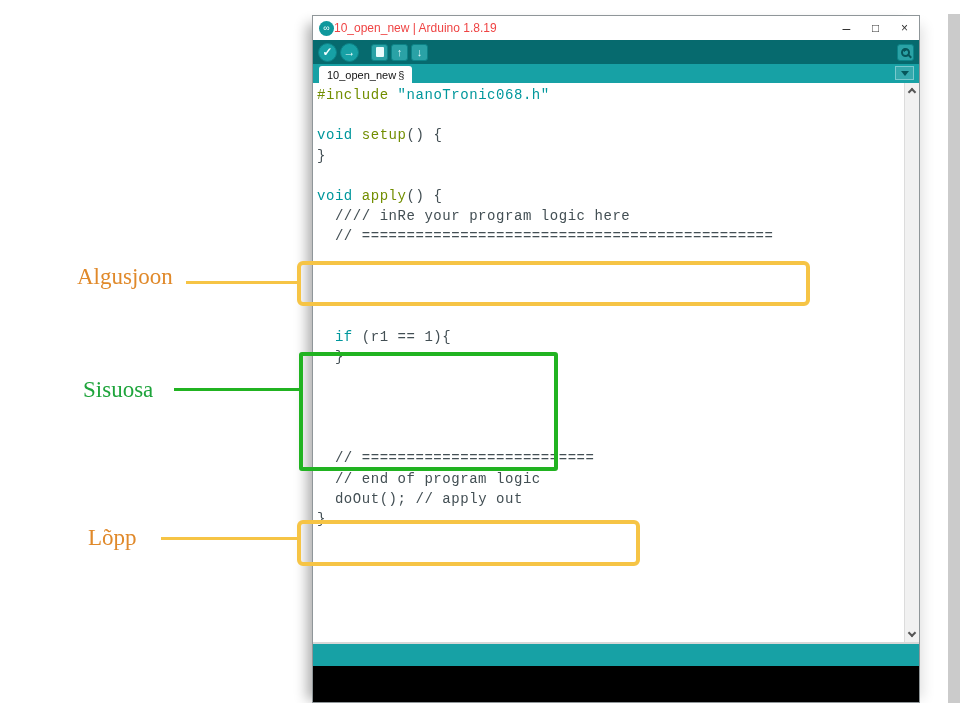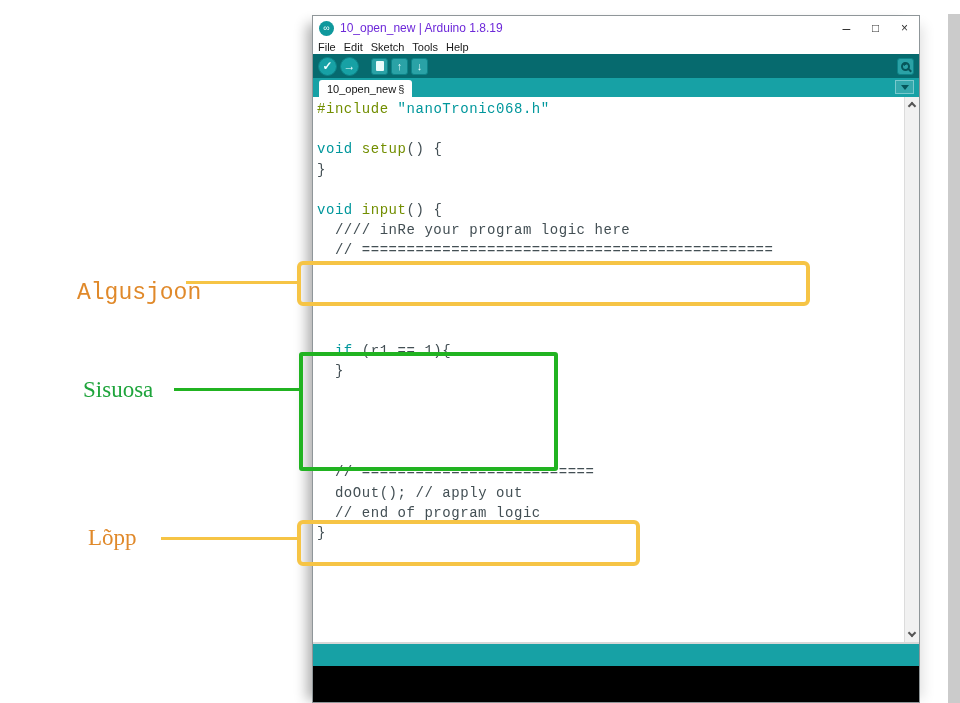--- a/index.html
+++ b/index.html
@@ -10,21 +10,21 @@
 
   
   .win { position:absolute; left:312px; top:15px; width:608px; height:688px;
          background:#ffffff; border:1px solid #8f9699;
          box-shadow:-11px 3px 12px -6px rgba(0,0,0,.32), 10px 3px 12px -7px rgba(0,0,0,.12);
          display:flex; flex-direction:column; }
 
   .titlebar { height:24px; display:flex; align-items:center; padding-left:6px; background:#fff; flex:none; }
   .app-icon { width:15px; height:15px; border-radius:50%; background:#0f989c; color:#fff;
               display:flex; align-items:center; justify-content:center; font-size:9px; line-height:1; flex:none; }
-  .title-text { margin-left:6px; font-size:12px; color:#6d28d9; white-space:nowrap; }
+  .title-text { font-size:12px; color:#ef4444; white-space:nowrap; }
   .win-controls { margin-left:auto; display:flex; height:100%; }
   .win-btn { width:29px; height:100%; display:flex; align-items:center; justify-content:center;
              font-size:12px; color:#333; cursor:default; }
   .win-btn.min { font-size:14px; }
 
   .menubar { height:14px; display:flex; align-items:center; gap:8px; padding-left:5px;
              background:#fff; font-size:11px; color:#1a1a1a; flex:none; }
   .menu-item { white-space:nowrap; }
 
   .toolbar { height:24px; background:#066a6e; display:flex; align-items:center; padding:0 5px; gap:3px; flex:none; }
@@ -73,21 +73,21 @@
   .ann-box { position:absolute; border:4px solid #f6c445; background:transparent; pointer-events:none; }
   .box1 { left:297px; top:261px; width:513px; height:45px; border-radius:6px; }
   .box2 { left:299px; top:352px; width:259px; height:119px; border-radius:3px; }
   .box3 { left:297px; top:520px; width:343px; height:46px; border-radius:6px; }
   .ann-line { position:absolute; height:3px; background:#f6c445; }
   .line1 { left:186px; top:281px; width:112px; }
   .line2 { left:174px; top:388px; width:126px; }
   .line3 { left:161px; top:537px; width:137px; }
   .ann-label { position:absolute; font-family:"Liberation Serif","DejaVu Serif",serif;
                font-size:23px; white-space:nowrap; }
-  .lbl1 { left:77px; top:280px;font-family:Liberation Mono, monospace; }
+  .lbl1 { left:77px; top:264px; }
   .lbl2 { left:83px; top:377px; }
   .lbl3 { left:88px; top:525px; }
 </style>
 </head>
 <body>
 
 <div class="page">
   <div class="right-strip"></div>
 
   <div class="win">
@@ -95,27 +95,20 @@
     <div class="titlebar">
       <span class="app-icon">∞</span>
       <span class="title-text">10_open_new | Arduino 1.8.19</span>
       <span class="win-controls">
         <span class="win-btn min">–</span>
         <span class="win-btn">□</span>
         <span class="win-btn">×</span>
       </span>
     </div>
 
-    <div class="menubar">
-      <span class="menu-item">File</span>
-      <span class="menu-item">Edit</span>
-      <span class="menu-item">Sketch</span>
-      <span class="menu-item">Tools</span>
-      <span class="menu-item">Help</span>
-    </div>
 
     <div class="toolbar">
       <span class="tbtn circle">
         <span>✓</span>
       </span>
       <span class="tbtn circle">
         <span>→</span>
       </span>
       <span class="tbtn square gapL">
         <span class="icon-doc"></span>
@@ -141,36 +134,36 @@
       </span>
     </div>
 
     <div class="editor">
       <div class="code">
           <div class="code-line"><span class="tok-prep">#include</span><span class="tok-pl"> </span><span class="tok-str">"nanoTronic068.h"</span></div>
           <div class="code-line">&nbsp;</div>
           <div class="code-line"><span class="tok-kw">void</span><span class="tok-pl"> </span><span class="tok-fn">setup</span><span class="tok-pl">() {</span></div>
           <div class="code-line"><span class="tok-pl">}</span></div>
           <div class="code-line">&nbsp;</div>
-          <div class="code-line"><span class="tok-kw">void</span><span class="tok-pl"> </span><span class="tok-fn">input</span><span class="tok-pl">() {</span></div>
+          <div class="code-line"><span class="tok-kw">void</span><span class="tok-pl"> </span><span class="tok-fn">apply</span><span class="tok-pl">() {</span></div>
           <div class="code-line"><span class="tok-cm">  //// inRe your program logic here</span></div>
           <div class="code-line"><span class="tok-cm">  // ==============================================</span></div>
           <div class="code-line">&nbsp;</div>
           <div class="code-line">&nbsp;</div>
           <div class="code-line">&nbsp;</div>
           <div class="code-line">&nbsp;</div>
           <div class="code-line"><span class="tok-pl">  </span><span class="tok-kw">if</span><span class="tok-pl"> (r1 == 1){</span></div>
           <div class="code-line"><span class="tok-pl">  }</span></div>
           <div class="code-line">&nbsp;</div>
           <div class="code-line">&nbsp;</div>
           <div class="code-line">&nbsp;</div>
           <div class="code-line">&nbsp;</div>
           <div class="code-line"><span class="tok-cm">  // ==========================</span></div>
+          <div class="code-line"><span class="tok-cm">  // end of program logic</span></div>
           <div class="code-line"><span class="tok-pl">  doOut(); </span><span class="tok-cm">// apply out</span></div>
-          <div class="code-line"><span class="tok-cm">  // end of program logic</span></div>
           <div class="code-line"><span class="tok-pl">}</span></div>
         </div>
       <div class="vscroll">
         <span class="chev up"></span>
         <span class="chev down"></span>
       </div>
     </div>
 
     <div class="divider"></div>
     <div class="statusbar"></div>

